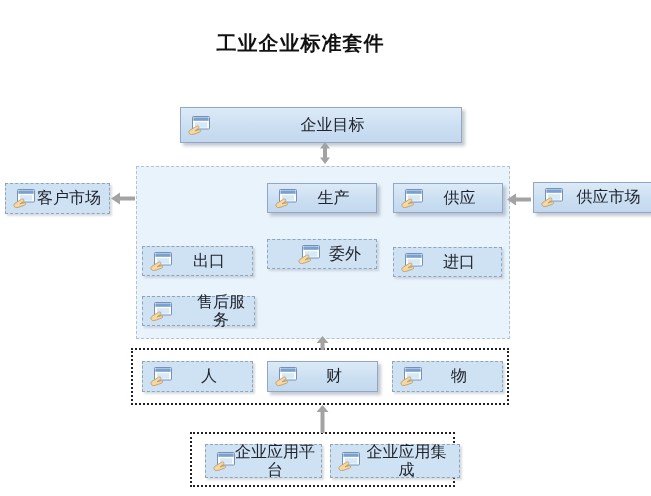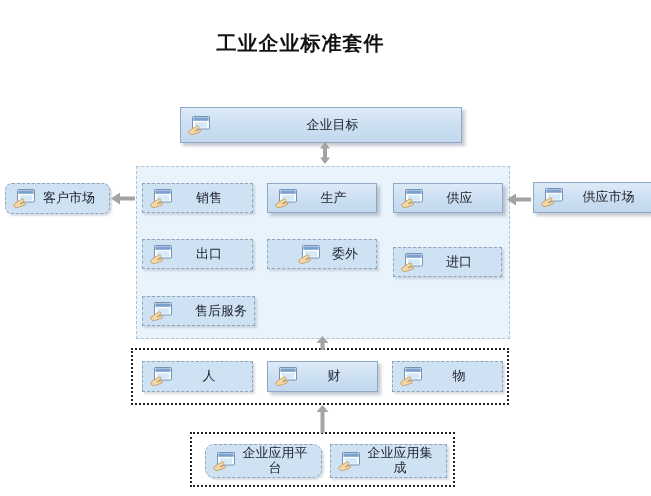--- a/index.html
+++ b/index.html
@@ -15,51 +15,51 @@
   
   .container{position:absolute;box-sizing:border-box;}
   .c-main{left:136px;top:166px;width:374px;height:173px;
     background:#e9f3fc;border:1px dashed #b3c2d1;}
   .c-bw{background:#ffffff;border:2px dotted #222222;}
   .c-hr{left:131px;top:348px;width:378px;height:57px;}
   .c-base{left:190px;top:432px;width:265px;height:55px;}
   
   .node{
     position:absolute;box-sizing:border-box;display:flex;align-items:center;
-    padding:0 6px 0 7px;font-size:13px;color:#20242c;z-index:3;
+    padding:0 6px 0 7px;font-size:16px;color:#20242c;z-index:3;
   }
   .node .nlabel{flex:1;text-align:center;line-height:1.15;}
   .node.solid{
     background:linear-gradient(180deg,#ddeaf7 0%,#cbdff2 55%,#c3d8ee 100%);
     border:1px solid #90a8c5;
     box-shadow:3px 3px 3px rgba(125,138,152,0.45);
   }
   .node.dashed{
     background:#cfe2f4;
     border:1px dashed #8fa3b9;
     box-shadow:2px 2px 2px rgba(140,155,170,0.35);
   }
   .node.two .nlabel{flex:none;width:5em;margin:0 auto;}
   .ni{width:22px;height:19px;flex:none;}
   
   .p-goal{left:180px;top:107px;width:282px;height:36px;}
-  .p-customer{left:5px;top:183px;width:105px;height:31px;border-radius:7px;}
+  .p-customer{left:5px;top:183px;width:105px;height:31px;}
   .p-supplymkt{left:533px;top:182px;width:128px;height:31px;}
   .p-sales{left:142px;top:183px;width:111px;height:30px;}
   .p-production{left:267px;top:183px;width:110px;height:30px;}
   .p-supply{left:393px;top:183px;width:110px;height:30px;}
-  .p-export{left:142px;top:239px;width:111px;height:30px;}
+  .p-export{left:142px;top:246px;width:111px;height:30px;}
   .p-outsourcing{left:267px;top:239px;width:110px;height:30px;padding-left:30px;}
   .p-import{left:393px;top:239px;width:109px;height:30px;margin-top:8px;}
   .p-aftersales{left:142px;top:296px;width:113px;height:30px;gap:22px;}
   .p-people{left:142px;top:361px;width:111px;height:31px;}
   .p-finance{left:267px;top:361px;width:111px;height:31px;}
   .p-material{left:392px;top:361px;width:111px;height:31px;}
-  .p-platform{left:205px;top:444px;width:117px;height:34px;border-radius:9px;}
-  .p-integration{left:330px;top:444px;width:117px;height:34px;}
+  .p-platform{left:205px;top:444px;width:117px;height:34px;}
+  .p-integration{left:330px;top:444px;width:130px;height:34px;}
   
   .arrow{position:absolute;z-index:4;}
   .a-double{left:319px;top:142px;}
   .a-up1{left:316px;top:336px;}
   .a-up2{left:316px;top:405px;}
   .a-left1{left:111px;top:192px;}
   .a-left2{left:507px;top:193px;}
   .hidden-defs{position:absolute;width:0;height:0;overflow:hidden;}
 </style>
 </head>
@@ -123,26 +123,20 @@
       </svg>
     <span class="nlabel">客户市场</span>
   </div>
   <div class="node solid p-supplymkt">
     <svg class="ni">
         <use href="#ic-form"></use>
       </svg>
     <span class="nlabel">供应市场</span>
   </div>
 
-  <div class="node dashed p-sales">
-    <svg class="ni">
-        <use href="#ic-form"></use>
-      </svg>
-    <span class="nlabel">销售</span>
-  </div>
   <div class="node solid p-supply">
     <svg class="ni">
         <use href="#ic-form"></use>
       </svg>
     <span class="nlabel">供应</span>
   </div>
   <div class="node solid p-production">
     <svg class="ni">
         <use href="#ic-form"></use>
       </svg>

